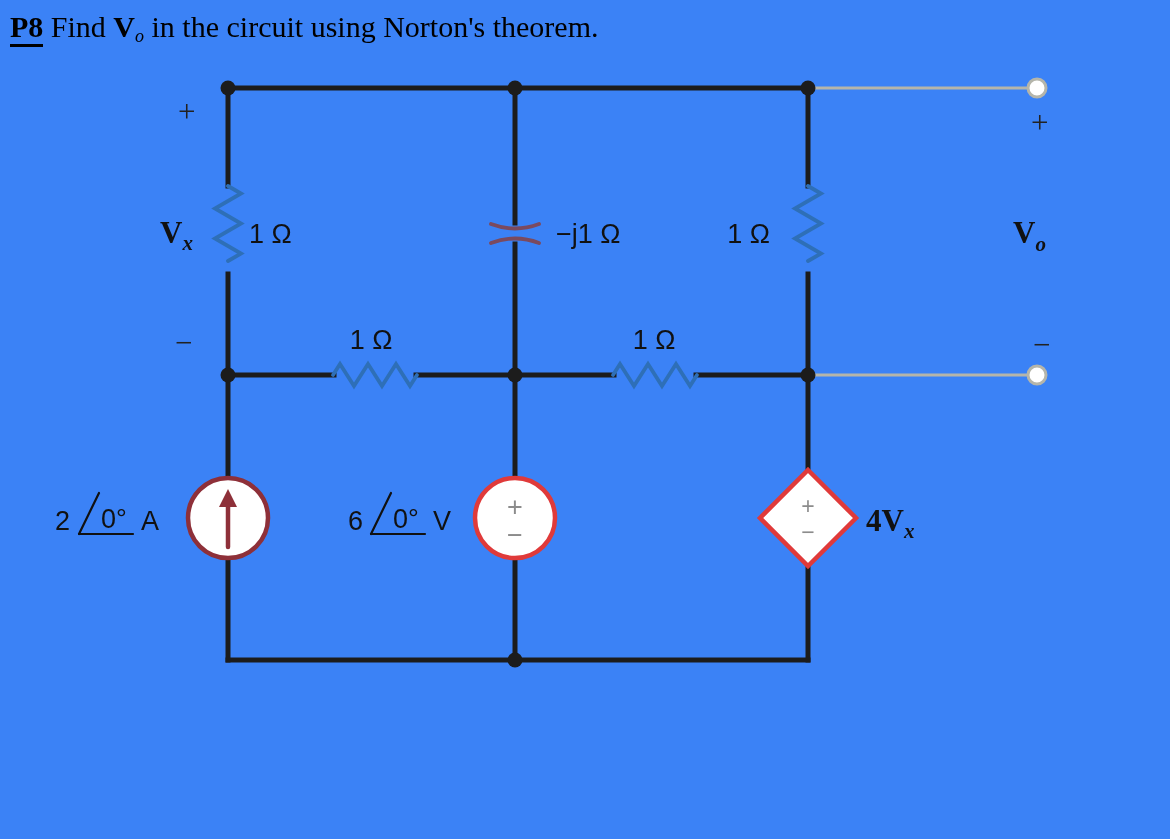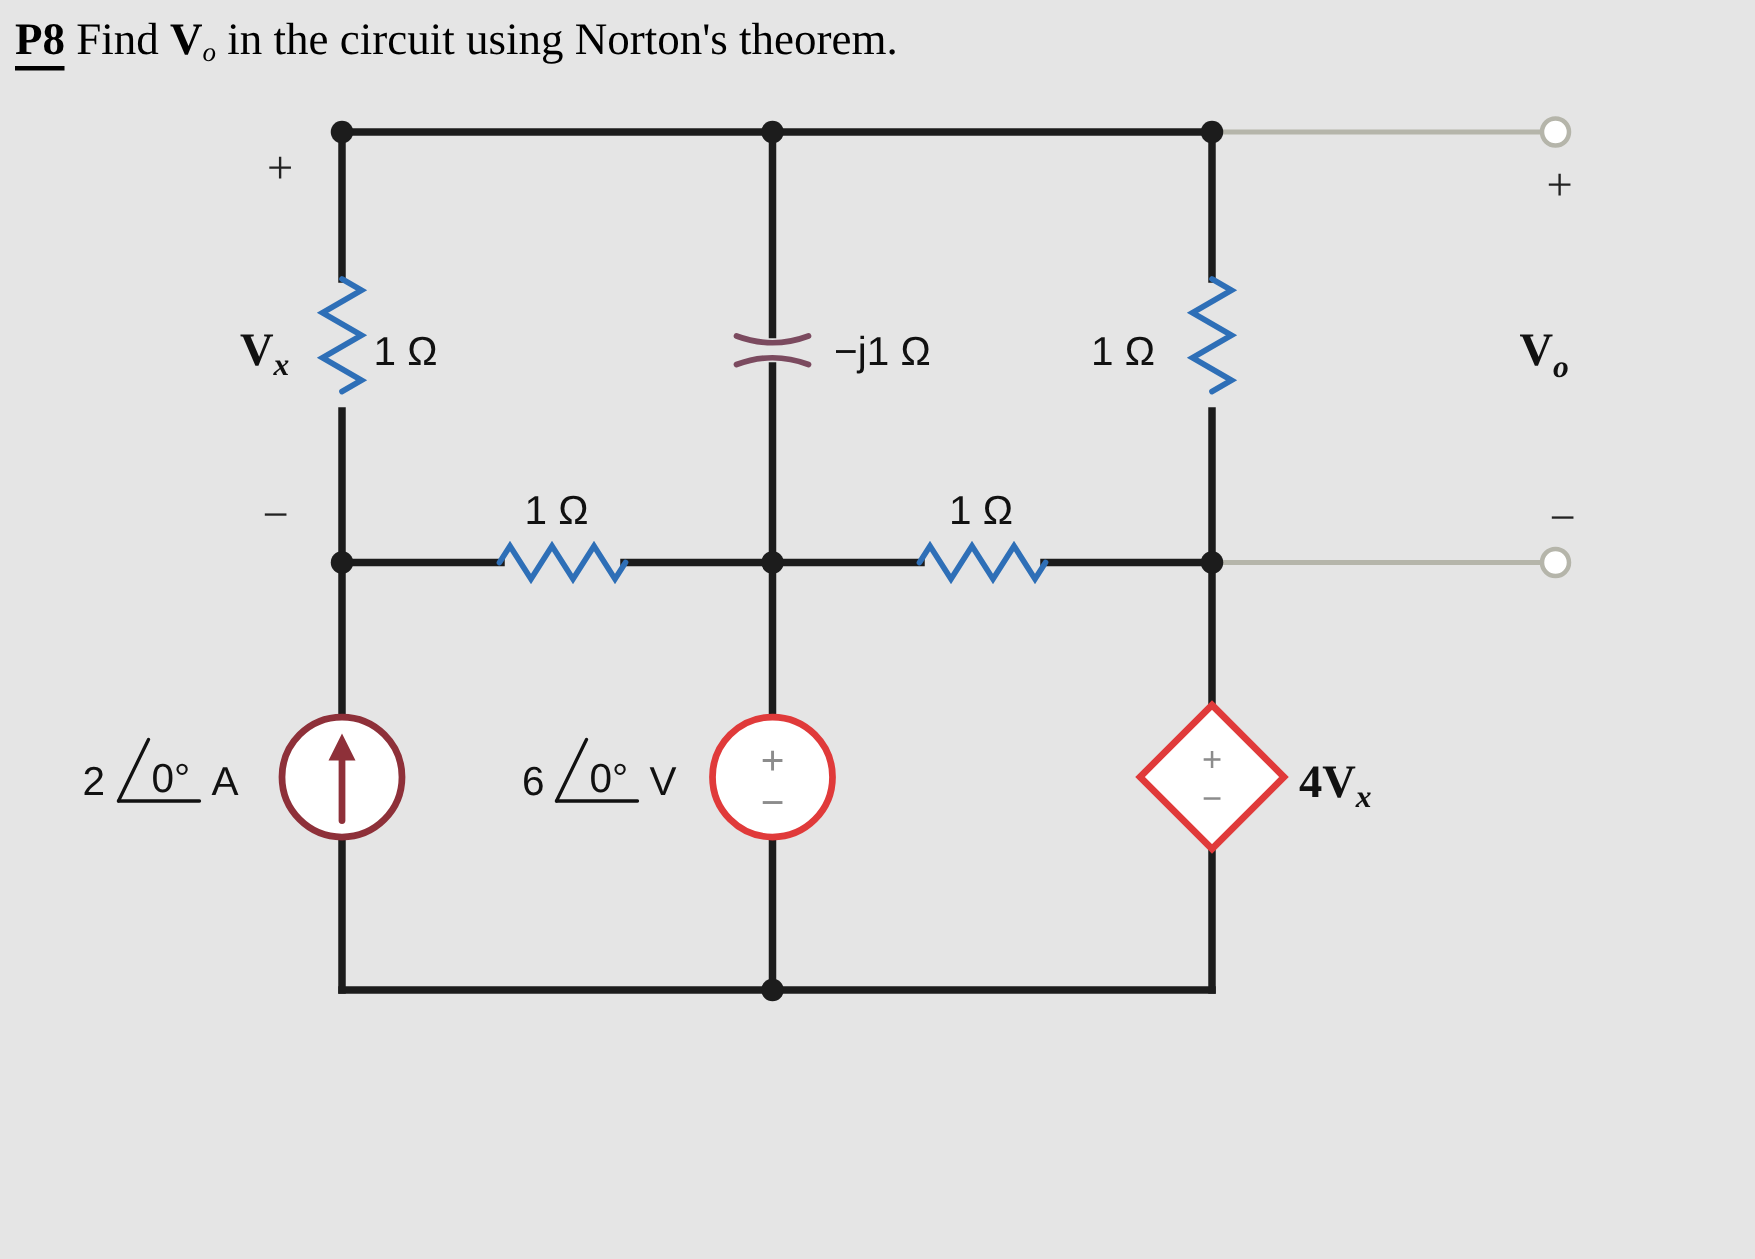--- a/index.html
+++ b/index.html
@@ -1,16 +1,16 @@
 <!DOCTYPE html>
 <html><head>
 <meta charset="utf-8">
 <style>
   html,body{margin:0;padding:0;background:#ffffff;}
-  .stage{position:relative;width:1170px;height:839px;background:#e5e5e5;overflow:hidden;font-family:"Liberation Serif",serif;}
+  .stage{position:relative;width:1170px;height:839px;background:#3b82f6;overflow:hidden;font-family:"Liberation Serif",serif;}
   .title{position:absolute;left:10px;top:10px;font-size:30px;color:#000;white-space:nowrap;}
   .pid{font-weight:bold;border-bottom:3.5px solid #000;padding-bottom:1px;}
   .tvmain{font-weight:bold;}
   .tvsub{font-style:italic;font-size:0.6em;vertical-align:-0.25em;}
   svg{position:absolute;left:0;top:0;}
   svg text{user-select:none;}
   .wire{stroke:#1c1c1c;stroke-width:5;stroke-linecap:square;fill:none;}
   .gwire{stroke:#b5b5aa;stroke-width:3.2;stroke-linecap:round;fill:none;}
   .term{fill:#ffffff;stroke:#b5b5aa;stroke-width:3;}
   .node{fill:#1c1c1c;stroke:none;}

